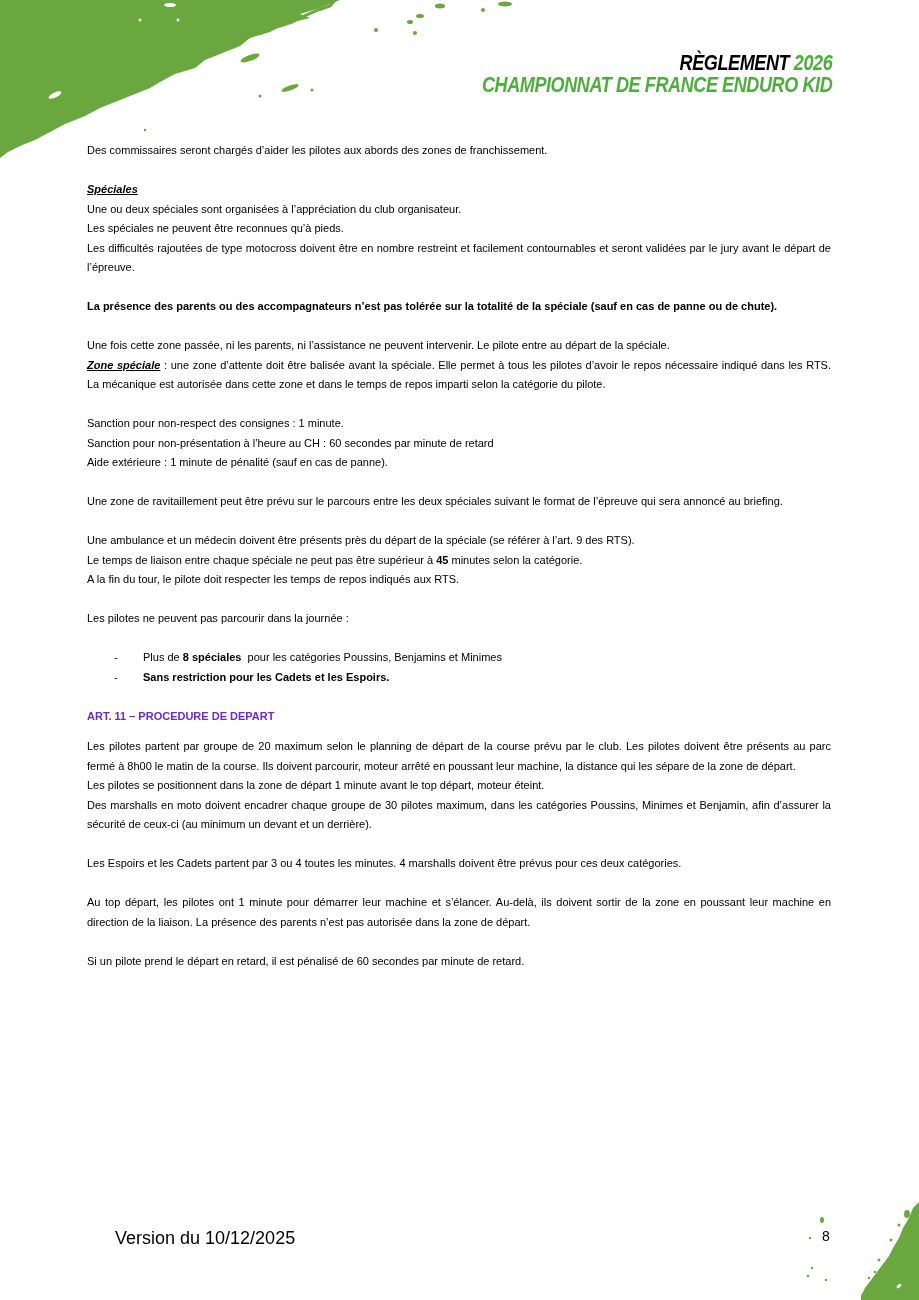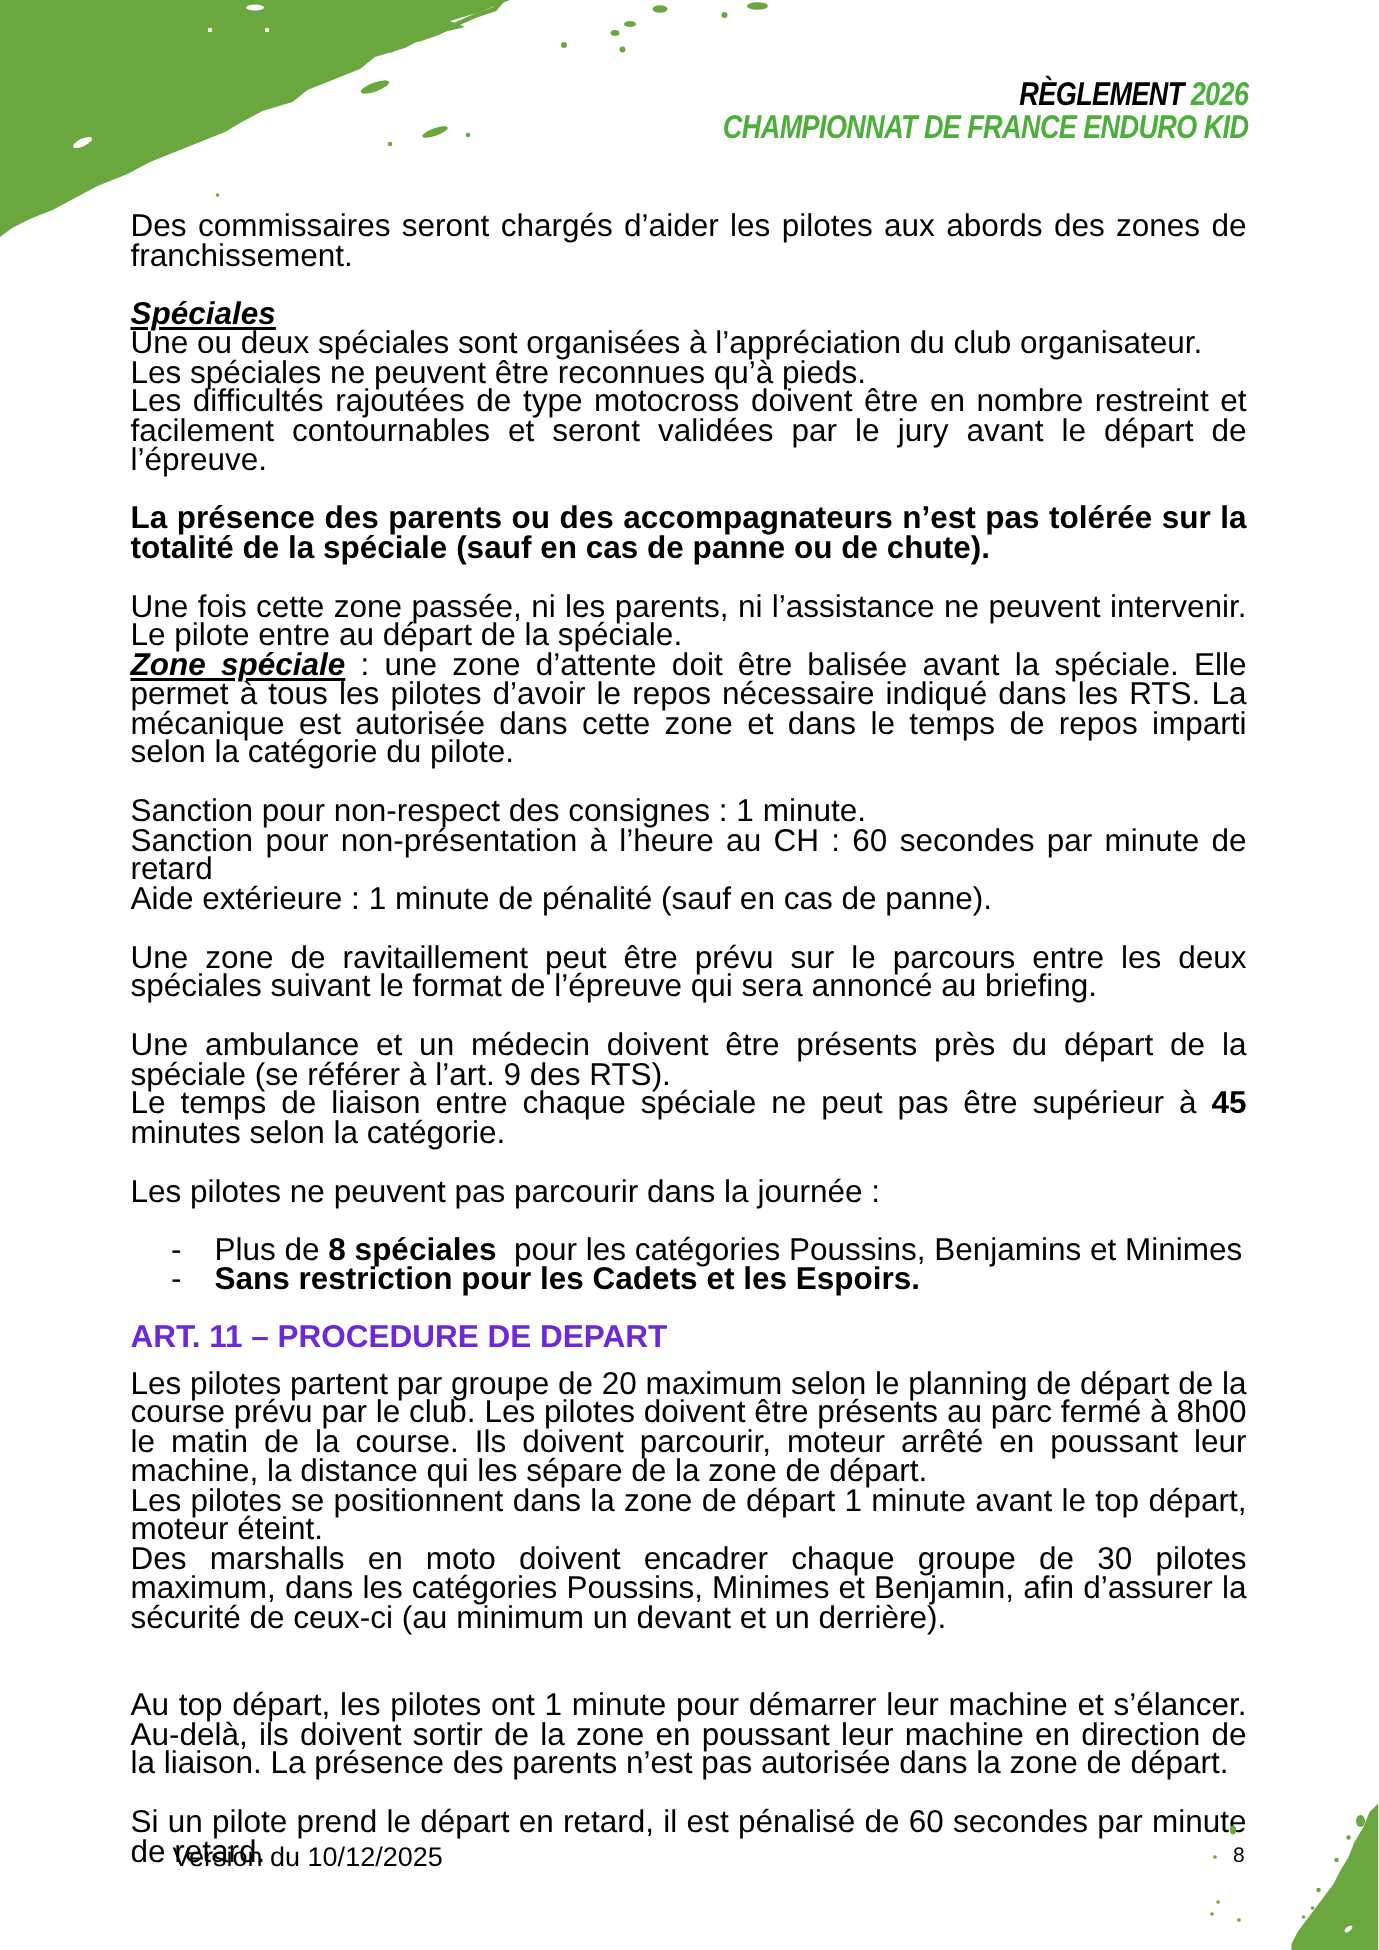--- a/index.html
+++ b/index.html
@@ -7,21 +7,21 @@
          font-family: "Liberation Sans", sans-serif; color: #000; }
   .deco { position: absolute; pointer-events: none; }
   .header-title { position: absolute; right: 87px; top: 52px; text-align: right;
                   font-family: "Liberation Sans", sans-serif; font-weight: bold; font-style: italic;
                   transform: scaleX(0.82); transform-origin: right top; letter-spacing: -0.5px; }
   .header-title .l1 { font-size: 22px; line-height: 22px; }
   .header-title .l1 .blk { color: #000; }
   .header-title .l1 .grn { color: #4caf3c; }
   .header-title .l2 { font-size: 22px; line-height: 22px; color: #4caf3c; }
   .content { position: absolute; left: 87px; top: 141px; width: 744px;
-             font-size: 21px; line-height: 19.5px; }
+             font-size: 11px; line-height: 19.5px; }
   .content p { margin: 0; text-align: justify; }
   .gap { height: 19.5px; }
   .u { text-decoration: underline; font-weight: bold; font-style: italic; }
   .b { font-weight: bold; }
   .art { color: #6d28d9; font-weight: bold; margin: 0; }
   ul.dash { list-style: none; margin: 0; padding: 0; }
   ul.dash li { position: relative; padding-left: 56px; }
   ul.dash li .d { position: absolute; left: 27px; }
   .footer-version { position: absolute; left: 115px; top: 1228px; font-size: 18px; }
   .footer-page { position: absolute; left: 822px; top: 1228px; font-size: 14px; }
@@ -78,36 +78,38 @@
   <p>Sanction pour non-respect des consignes : 1 minute.</p>
   <p>Sanction pour non-présentation à l’heure au CH : 60 secondes par minute de retard</p>
   <p>Aide extérieure : 1 minute de pénalité (sauf en cas de panne).</p>
   <div class="gap"></div>
 
   <p>Une zone de ravitaillement peut être prévu sur le parcours entre les deux spéciales suivant le format de l’épreuve qui sera annoncé au briefing.</p>
   <div class="gap"></div>
 
   <p>Une ambulance et un médecin doivent être présents près du départ de la spéciale (se référer à l’art. 9 des RTS).</p>
   <p><span>Le temps de liaison entre chaque spéciale ne peut pas être supérieur à </span><span class="b">45</span><span> minutes selon la catégorie.</span></p>
+  <p>A la fin du tour, le pilote doit respecter les temps de repos indiqués aux RTS.</p>
   <div class="gap"></div>
 
   <p>Les pilotes ne peuvent pas parcourir dans la journée :</p>
   <div class="gap"></div>
   <ul class="dash">
     <li><span class="d">-</span><span>Plus de </span><span class="b">8 spéciales</span><span style="white-space:pre">  pour les catégories Poussins, Benjamins et Minimes</span></li>
     <li><span class="d">-</span><span class="b">Sans restriction pour les Cadets et les Espoirs.</span></li>
   </ul>
   <div class="gap"></div>
 
   <p class="art">ART. 11 – PROCEDURE DE DEPART</p>
   <div style="height:11px"></div>
   <p>Les pilotes partent par groupe de 20 maximum selon le planning de départ de la course prévu par le club. Les pilotes doivent être présents au parc fermé à 8h00 le matin de la course. Ils doivent parcourir, moteur arrêté en poussant leur machine, la distance qui les sépare de la zone de départ.</p>
   <p>Les pilotes se positionnent dans la zone de départ 1 minute avant le top départ, moteur éteint.</p>
   <p>Des marshalls en moto doivent encadrer chaque groupe de 30 pilotes maximum, dans les catégories Poussins, Minimes et Benjamin, afin d’assurer la sécurité de ceux-ci (au minimum un devant et un derrière).</p>
   <div class="gap"></div>
+  <p>Les Espoirs et les Cadets partent par 3 ou 4 toutes les minutes. 4 marshalls doivent être prévus pour ces deux catégories.</p>
   <div class="gap"></div>
   <p>Au top départ, les pilotes ont 1 minute pour démarrer leur machine et s’élancer. Au-delà, ils doivent sortir de la zone en poussant leur machine en direction de la liaison. La présence des parents n’est pas autorisée dans la zone de départ.</p>
   <div class="gap"></div>
   <p>Si un pilote prend le départ en retard, il est pénalisé de 60 secondes par minute de retard.</p>
 </div>
 
 <div class="footer-version">Version du 10/12/2025</div>
 <div class="footer-page">8</div>
 
 <svg class="deco" width="80" height="110" style="left:839px;top:1190px" viewBox="0 0 80 110">

